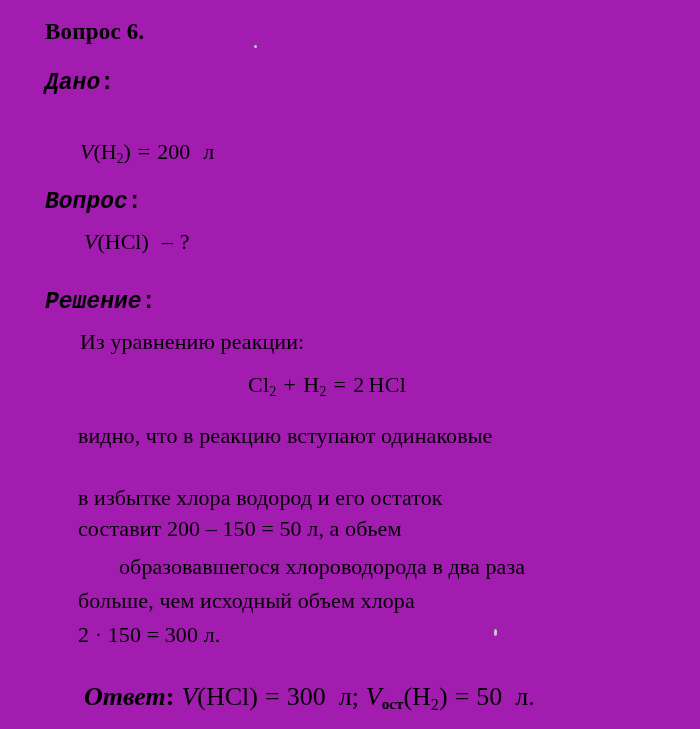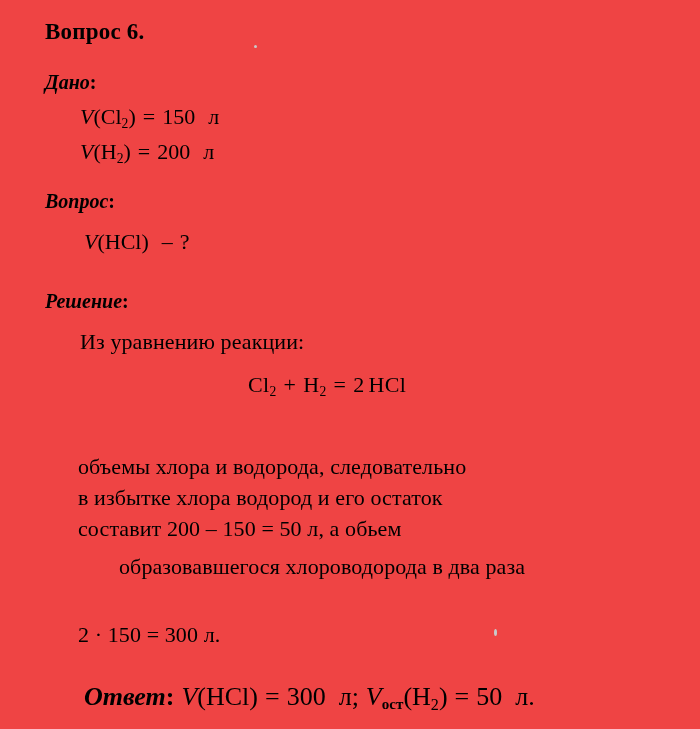--- a/index.html
+++ b/index.html
@@ -14,41 +14,42 @@
     position: relative;
     overflow: hidden;
     font-family: "Liberation Serif", "DejaVu Serif", serif;
     color: #000000;
     -webkit-font-smoothing: none;
   }
 
   .page {
     position: absolute;
     inset: 0;
-    background: #ef4444;
+    background: #a21caf;
   }
 
   
   .line {
     position: absolute;
     white-space: nowrap;
     line-height: 1;
   }
 
   .heading-bold {
     font-weight: 700;
     font-style: normal;
     font-size: 23px;
     letter-spacing: 0.2px;
   }
 
   .label-bi {
     font-weight: 700;
     font-style: italic;
-    font-size: 20px;
+    font-size: 23px;
+    font-family: Liberation Mono, monospace;
   }
   .label-bi .colon {
     font-style: normal;
     font-weight: 700;
   }
 
   .formula {
     font-size: 22px;
     font-style: normal;
   }
@@ -107,38 +108,38 @@
 </style>
 </head>
 <body>
 
 <div class="page">
 
   <div class="line heading-bold" style="left:45px; top:20px;">Вопрос 6.</div>
 
   <div class="line label-bi" style="left:45px; top:72px;"><span>Дано</span><span class="colon">:</span></div>
 
-  <div class="line formula" style="left:80px; top:106px;"><span class="var">V</span>(<span>Cl</span><sub>2</sub>)<span class="sp"></span><span>=</span><span class="sp"></span><span>150</span><span class="sp-lg"></span><span>л</span></div>
 
   <div class="line formula" style="left:80px; top:141px;"><span class="var">V</span>(<span>H</span><sub>2</sub>)<span class="sp"></span><span>=</span><span class="sp"></span><span>200</span><span class="sp-lg"></span><span>л</span></div>
 
   <div class="line label-bi" style="left:45px; top:191px;"><span>Вопрос</span><span class="colon">:</span></div>
 
   <div class="line formula" style="left:84px; top:231px;"><span class="var">V</span><span>(HCl)</span><span class="sp-lg"></span><span>–</span><span class="sp"></span><span>?</span></div>
 
   <div class="line label-bi" style="left:45px; top:291px;"><span>Решение</span><span class="colon">:</span></div>
 
   <div class="line body-line" style="left:80px; top:331px;">Из уравнению реакции:</div>
 
   <div class="line equation" style="left:248px; top:374px;"><span>Cl</span><sub>2</sub><span class="sp"></span><span>+</span><span class="sp"></span><span>H</span><sub>2</sub><span class="sp"></span><span>=</span><span class="sp"></span><span>2</span><span class="sp-sm"></span><span>HCl</span></div>
 
-  <div class="line body-line" style="left:78px; top:456px;">объемы хлора и водорода, следовательно</div>
+  <div class="line body-line" style="left:78px; top:425px;">видно, что в реакцию вступают одинаковые</div>
   <div class="line body-line" style="left:78px; top:487px;">в избытке хлора водород и его остаток</div>
   <div class="line body-line" style="left:78px; top:518px;">составит 200 – 150 = 50 л, а обьем</div>
   <div class="line body-line" style="left:78px; top:556px;margin-left:41px;">образовавшегося хлороводорода в два раза</div>
+  <div class="line body-line" style="left:78px; top:590px;">больше, чем исходный объем хлора</div>
   <div class="line body-line" style="left:78px; top:624px;">2 · 150 = 300 л.</div>
 
   <div class="line answer" style="left:78px; top:684px;"><span class="lead">Ответ</span><span class="colon">:</span><span class="sp"></span><span class="var">V</span><span>(HCl)</span><span class="sp"></span><span>=</span><span class="sp"></span><span>300</span><span class="sp-lg"></span><span>л</span><span>;</span><span class="sp"></span><span class="var">V</span><sub class="bold-sub">ост</sub><span>(H</span><sub>2</sub><span>)</span><span class="sp"></span><span>=</span><span class="sp"></span><span>50</span><span class="sp-lg"></span><span>л.</span></div>
 
   <div class="speck" style="left:254px; top:45px; width:3px; height:3px;"></div>
   <div class="speck" style="left:494px; top:629px; width:3px; height:7px;"></div>
 
 </div>
 
 </body></html>

